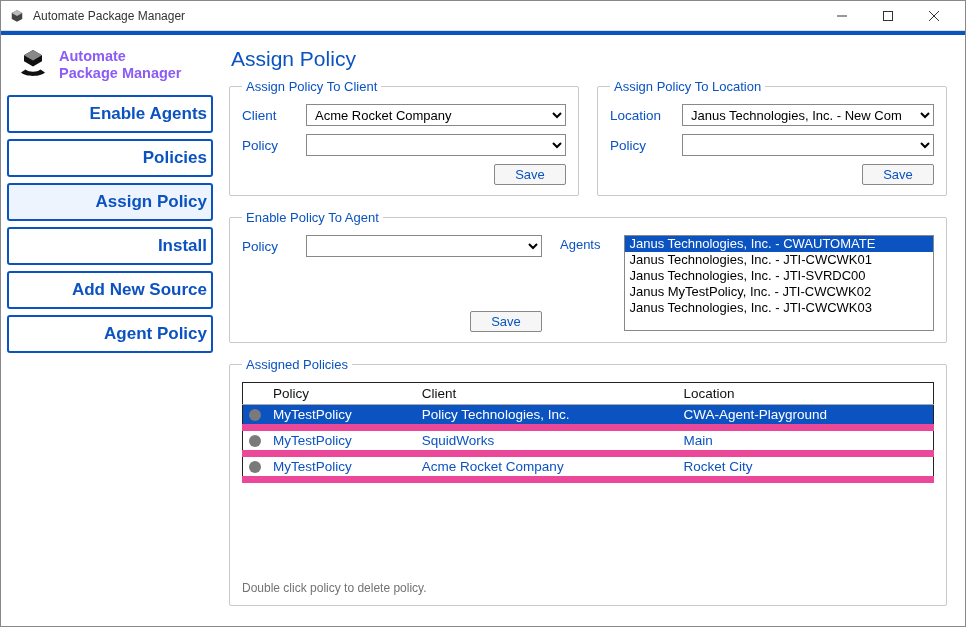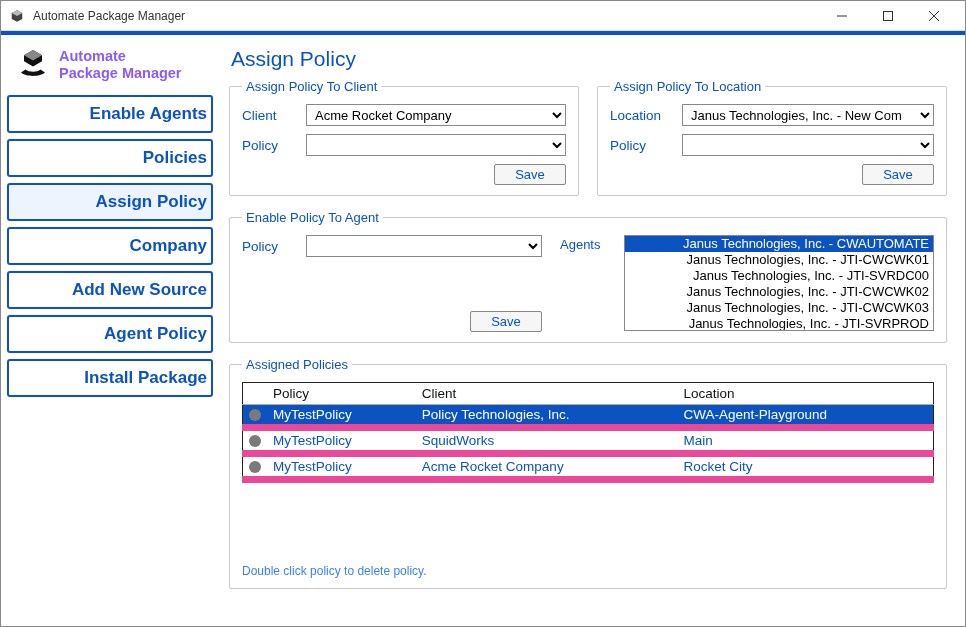--- a/index.html
+++ b/index.html
@@ -104,21 +104,21 @@
   }
   .agent-group .body { display:flex; gap:18px; align-items:flex-start;}
   .agent-left { flex:0 0 300px; }
   .agent-right { flex:1; display:flex; gap:24px; }
   .agent-right .lbl { color:#0a53c0; padding-top:2px;}
   .listbox {
     flex:1; height:96px; overflow-y:scroll;
     border:1px solid #888; background:#fff;
     font-size:13px;
   }
-  .listbox .item { padding:0 4px; line-height:16px; white-space:nowrap; cursor:default;text-align:right;}
+  .listbox .item { padding:0 4px; line-height:16px; white-space:nowrap; cursor:default;}
   .listbox .item.selected { background:#0a53c0; color:#fff; }
   .assigned-table {
     width:100%; border:1px solid #222; border-collapse:collapse;
     font-size:13.5px;
   }
   .assigned-table th {
     text-align:left; font-weight:400; color:#111;
     border-bottom:1px solid #aaa; padding:3px 6px;
     background:#fff;
   }
@@ -126,21 +126,21 @@
   .assigned-table td {
     padding:2px 6px; color:#0a53c0;
     border-bottom:7px solid #ec4899;
   }
   .assigned-table tr.selected td { background:#0a53c0; color:#fff; }
   .dot {
     display:inline-block;width:12px;height:12px;border-radius:50%;
     background:#7a7a7a;vertical-align:middle;
   }
   .table-wrap { height:178px; overflow:auto; border:0; }
-  .hint { font-size:12px; color:#3b82f6; margin-top:4px; }
+  .hint { font-size:12px; color:#737373; margin-top:21px; }
   select.empty { color:#000; }
 </style>
 </head>
 <body>
 
 <div class="titlebar">
   <span class="app-icon">
     <svg width="14" height="14" viewBox="0 0 24 24">
         <path fill="#444" d="M12 2l9 5v10l-9 5-9-5V7z"></path>
         <path fill="#bbb" d="M12 2l9 5-9 5-9-5z"></path>
@@ -181,24 +181,23 @@
       </span>
       <div class="brand-text">
         <div>Automate</div>
         <div>Package Manager</div>
       </div>
     </div>
     <div id="nav">
         <button class="nav-btn">Enable Agents</button>
         <button class="nav-btn">Policies</button>
         <button class="nav-btn active">Assign Policy</button>
-        <button class="nav-btn">Company</button>
+        <button class="nav-btn">Install</button>
         <button class="nav-btn">Add New Source</button>
         <button class="nav-btn">Agent Policy</button>
-        <button class="nav-btn">Install Package</button>
       </div>
   </div>
 
   <div class="main">
     <div class="page-title">Assign Policy</div>
 
     <div class="two-col">
 
       <fieldset class="group">
         <legend>Assign Policy To Client</legend>
@@ -243,23 +242,22 @@
           <div class="save-row">
               <button class="btn">Save</button>
             </div>
         </div>
         <div class="agent-right">
           <span class="lbl">Agents</span>
           <div class="listbox" id="agent-list">
               <div class="item selected">Janus Technologies, Inc. - CWAUTOMATE</div>
               <div class="item">Janus Technologies, Inc. - JTI-CWCWK01</div>
               <div class="item">Janus Technologies, Inc. - JTI-SVRDC00</div>
-              <div class="item">Janus Technologies, Inc. - JTI-CWCWK02</div>
+              <div class="item">Janus MyTestPolicy, Inc. - JTI-CWCWK02</div>
               <div class="item">Janus Technologies, Inc. - JTI-CWCWK03</div>
-              <div class="item">Janus Technologies, Inc. - JTI-SVRPROD</div>
             </div>
         </div>
       </div>
     </fieldset>
 
     <fieldset class="group">
       <legend>Assigned Policies</legend>
       <div class="table-wrap">
         <table class="assigned-table">
           <thead>

